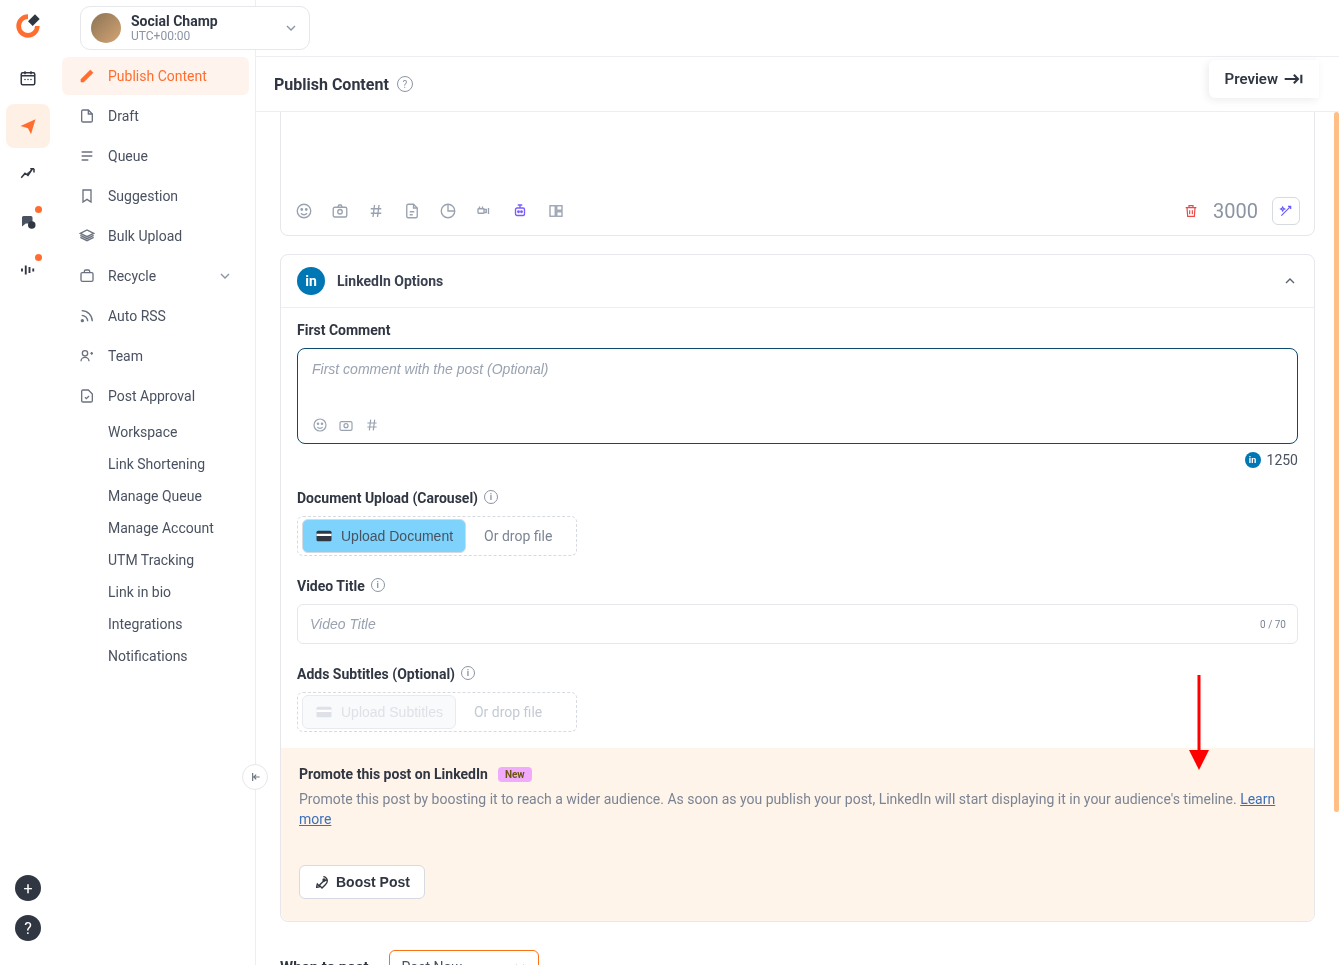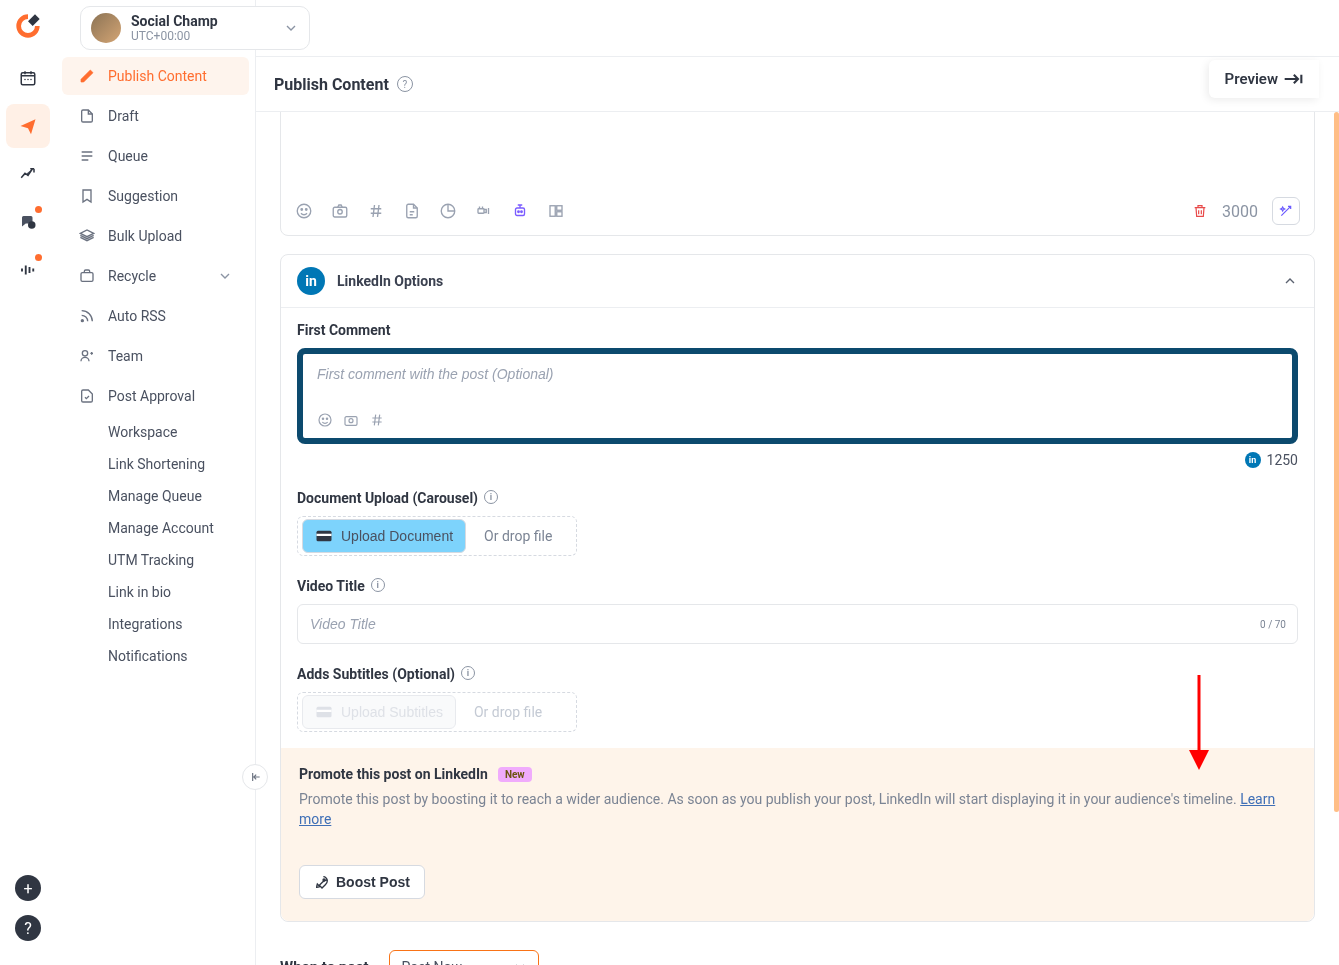--- a/index.html
+++ b/index.html
@@ -43,33 +43,33 @@
 .help-circ { width: 16px; height: 16px; border: 1.5px solid #8b94a3; border-radius: 50%; color: #8b94a3; font-size: 10px; display: flex; align-items: center; justify-content: center; }
 .preview-btn { position: absolute; right: 20px; top: 60px; background: #fff; border: none; box-shadow: -2px 2px 8px rgba(0,0,0,0.08); padding: 10px 16px; border-radius: 6px 0 0 6px; font-size: 15px; font-weight: 600; color: #303642; display: flex; align-items: center; gap: 5px; cursor: pointer; z-index: 4;}
 
 .content-scroll { flex: 1; overflow: hidden; padding: 0 24px; position: relative; }
 .scroll-indicator { position: absolute; right: 0; top: 0; width: 5px; height: 700px; background: #ffbe86; border-radius: 3px; }
 
 .composer-box { border: 1px solid #e5e7ea; border-radius: 8px; margin-top: -8px; height: 132px; display: flex; flex-direction: column; }
 .composer-tools { margin-top: auto; padding: 10px 14px; display: flex; align-items: center; gap: 18px; color: #9aa2b1; }
 .composer-right { margin-left: auto; display: flex; align-items: center; gap: 14px; }
 .tool-icon { cursor: pointer; display: flex; }
-.counter { color: #8b94a3; font-size: 16px; }
+.counter { color: #8b94a3; font-size: 20px; }
 .magic-btn { width: 28px; height: 28px; border: 1px solid #d6dae1; border-radius: 6px; display: flex; align-items: center; justify-content: center; cursor: pointer; }
 
 .options-card { border: 1px solid #e5e7ea; border-radius: 8px; margin-top: 18px; }
 .oc-head { padding: 12px 16px; display: flex; align-items: center; gap: 12px; border-bottom: 1px solid #eceef1; cursor: pointer; }
 .li-badge { width: 28px; height: 28px; border-radius: 50%; background: #0077b5; color: #fff; display: flex; align-items: center; justify-content: center; font-size: 14px; font-weight: 700; }
 .oc-title { font-weight: 700; color: #3b4150; }
 .oc-head .chev { margin-left: auto; cursor: pointer; }
 .oc-body { padding: 14px 16px 20px; }
 .field-label { font-weight: 700; font-size: 14px; color: #303642; margin-bottom: 10px; display: flex; align-items: center; gap: 6px; }
 .info-i { width: 14px; height: 14px; border: 1.5px solid #8b94a3; border-radius: 50%; display: inline-flex; align-items: center; justify-content: center; font-size: 9px; color: #8b94a3; position: relative; top: -1px; }
 
-.fc-box { border: 6px solid #0c4a6e; border-radius: 8px; padding: 12px 14px 10px; height: 96px; display: flex; flex-direction: column; }
+.fc-box { border: 1px solid #0c4a6e; border-radius: 8px; padding: 12px 14px 10px; height: 96px; display: flex; flex-direction: column; }
 .fc-input { border: none; outline: none; width: 100%; font-style: italic; color: #9aa2b1; font-size: 14px; }
 .fc-input::placeholder { font-style: italic; color: #9aa2b1; }
 .fc-tools { margin-top: auto; display: flex; gap: 10px; color: #9aa2b1; }
 .fc-counter-row { display: flex; justify-content: flex-end; align-items: center; gap: 6px; margin-top: 8px; font-size: 14px; color: #4a5160; }
 .li-small { width: 16px; height: 16px; border-radius: 50%; background: #0077b5; color: #fff; font-size: 9px; font-weight: 700; display: flex; align-items: center; justify-content: center; }
 
 .upload-row { display: flex; align-items: center; border: 1px dashed #d6dae1; border-radius: 6px; width: 280px; height: 40px; }
 .upload-btn { border: 1px solid #d6dae1; background: #7dd3fc; border-radius: 6px; padding: 8px 12px; font-size: 14px; color: #4a5160; cursor: pointer; display: flex; align-items: center; gap: 8px; margin: 4px; }
 .upload-btn.disabled { opacity: .55; background: #f5f6f8; cursor: default; }
 .drop-txt { font-size: 14px; color: #7b8494; padding-left: 14px; }

